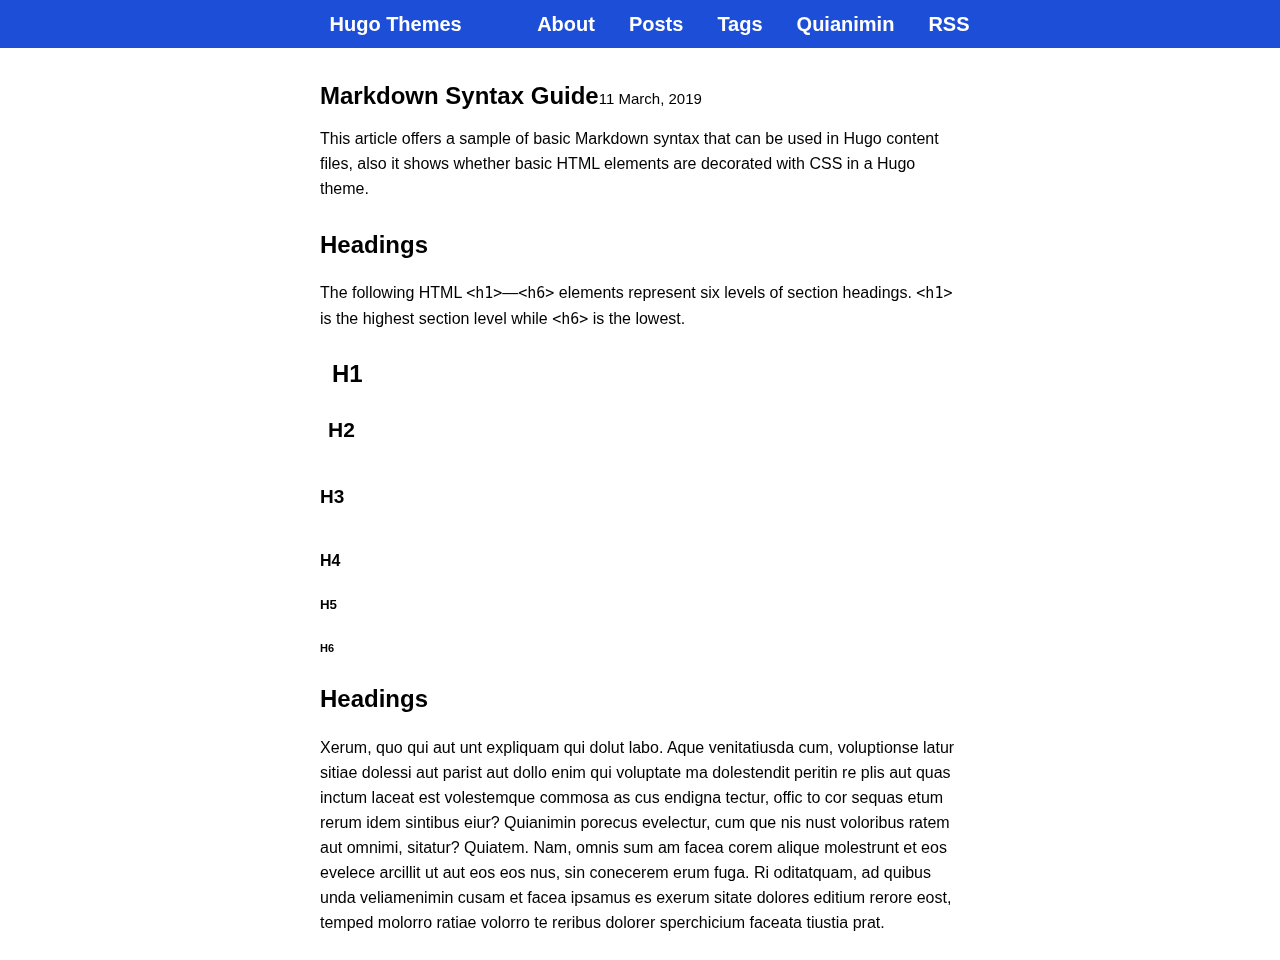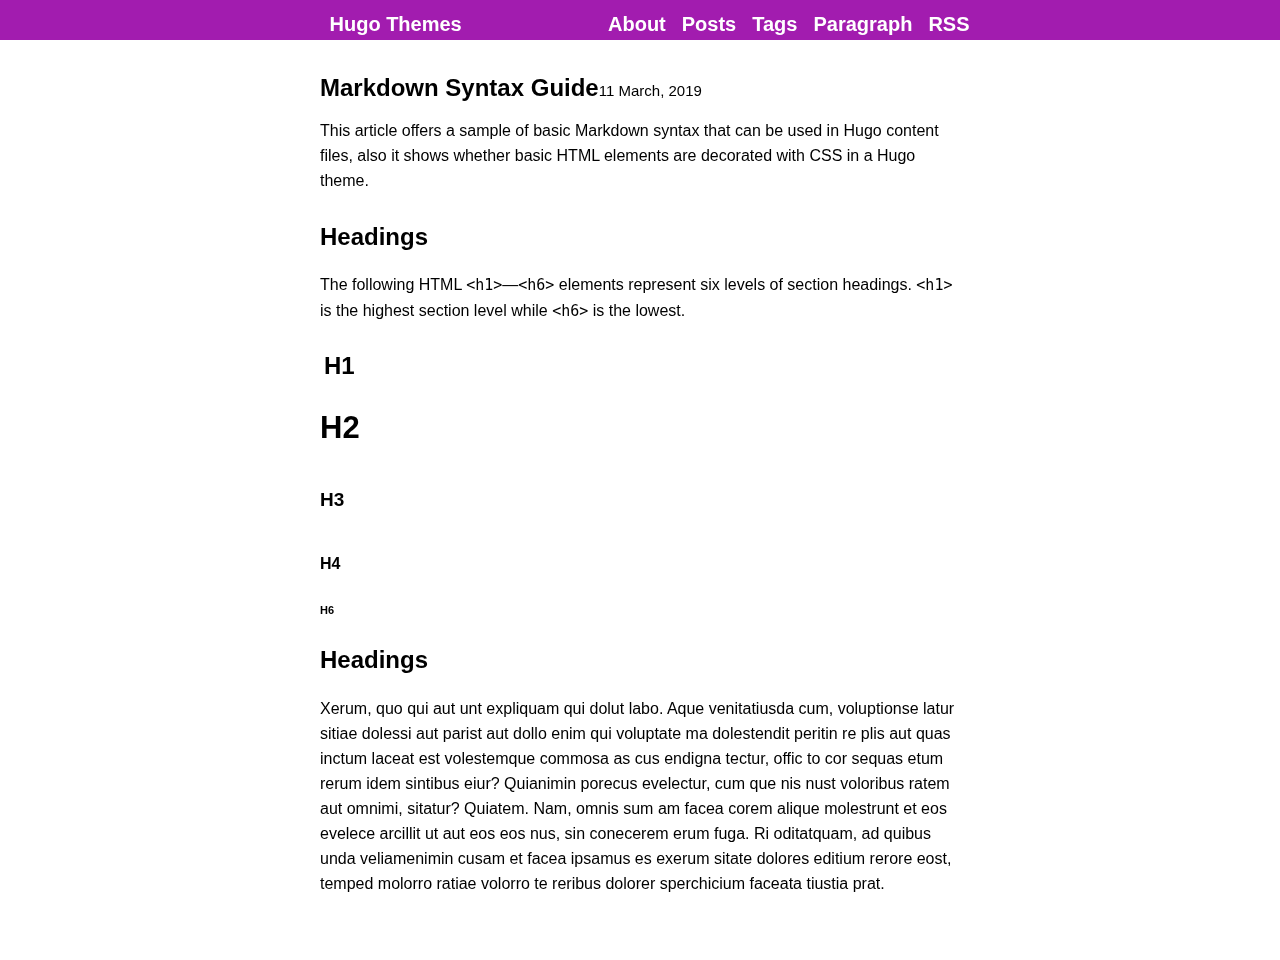--- a/index.html
+++ b/index.html
@@ -9,22 +9,22 @@
     height: 960px;
     overflow: hidden;
     background: #ffffff;
     color: #000000;
     font-family: "Liberation Sans", "DejaVu Sans", sans-serif;
     font-size: 16px;
   }
 
   
   .site-header {
-    background: #a21caf;
-    height: 40px;
+    background: #1d4ed8;
+    height: 48px;
     width: 100%;
     padding-left: 19px;
   }
   .header-inner {
     width: 640px;
     margin: 0 auto;
     height: 48px;
     display: flex;
     align-items: center;
     justify-content: space-between;
@@ -32,21 +32,21 @@
   .brand {
     color: #ffffff;
     font-size: 20px;
     font-weight: 700;
     text-decoration: none;
     cursor: pointer;
   }
   .main-nav {
     display: flex;
     align-items: flex-start;
-    gap: 16px;
+    gap: 34px;
   }
   .main-nav a {
     color: #ffffff;
     font-size: 20px;
     font-weight: 700;
     text-decoration: none;
     cursor: pointer;
   }
 
   
@@ -78,38 +78,38 @@
   code {
     font-family: "DejaVu Sans Mono", "Liberation Mono", monospace;
     font-size: 15px;
   }
   h1, h2, h3, h4, h5, h6 {
     font-weight: 700;
     line-height: 1.15;
     color: #000000;
   }
   h2.sec       { font-size: 24px;   margin: 30px 0 22px; }
-  h1.sample-h1 { font-size: 24px;   margin: 28px 4px; }
-  h2.sample-h2 { font-size: 31px;   margin: 30px 0; }
+  h1.sample-h1 { font-size: 24px;   margin: 28px 12px; }
+  h2.sample-h2 { font-size: 21px;   margin: 30px 8px; }
   h3.sample-h3 { font-size: 19px;   margin: 44px 0; }
   h4.sample-h4 { font-size: 16px;   margin: 27px 0; }
   h5.sample-h5 { font-size: 13.3px; margin: 26px 0; }
   h6.sample-h6 { font-size: 11px;   margin: 30px 0; }
 </style>
 </head>
 <body>
 
 <header class="site-header">
   <div class="header-inner">
     <a class="brand" href="#">Hugo Themes</a>
     <nav class="main-nav">
       <a href="#">About</a>
       <a href="#">Posts</a>
       <a href="#">Tags</a>
-      <a href="#">Paragraph</a>
+      <a href="#">Quianimin</a>
       <a href="#">RSS</a>
     </nav>
   </div>
 </header>
 
 <main class="container">
 
   <div class="post-header">
     <h1 class="post-title">Markdown Syntax Guide</h1>
     <span class="post-date">11 March, 2019</span>
@@ -118,19 +118,20 @@
   <p>This article offers a sample of basic Markdown syntax that can be used in Hugo content files, also it shows whether basic HTML elements are decorated with CSS in a Hugo theme.</p>
 
   <h2 class="sec">Headings</h2>
 
   <p><span>The following HTML </span><code>&lt;h1&gt;</code><span>—</span><code>&lt;h6&gt;</code><span> elements represent six levels of section headings. </span><code>&lt;h1&gt;</code><span> is the highest section level while </span><code>&lt;h6&gt;</code><span> is the lowest.</span></p>
 
   <h1 class="sample-h1">H1</h1>
   <h2 class="sample-h2">H2</h2>
   <h3 class="sample-h3">H3</h3>
   <h4 class="sample-h4">H4</h4>
+  <h5 class="sample-h5">H5</h5>
   <h6 class="sample-h6">H6</h6>
 
   <h2 class="sec">Headings</h2>
 
   <p>Xerum, quo qui aut unt expliquam qui dolut labo. Aque venitatiusda cum, voluptionse latur sitiae dolessi aut parist aut dollo enim qui voluptate ma dolestendit peritin re plis aut quas inctum laceat est volestemque commosa as cus endigna tectur, offic to cor sequas etum rerum idem sintibus eiur? Quianimin porecus evelectur, cum que nis nust voloribus ratem aut omnimi, sitatur? Quiatem. Nam, omnis sum am facea corem alique molestrunt et eos evelece arcillit ut aut eos eos nus, sin conecerem erum fuga. Ri oditatquam, ad quibus unda veliamenimin cusam et facea ipsamus es exerum sitate dolores editium rerore eost, temped molorro ratiae volorro te reribus dolorer sperchicium faceata tiustia prat.</p>
 
 </main>
 
 </body></html>

